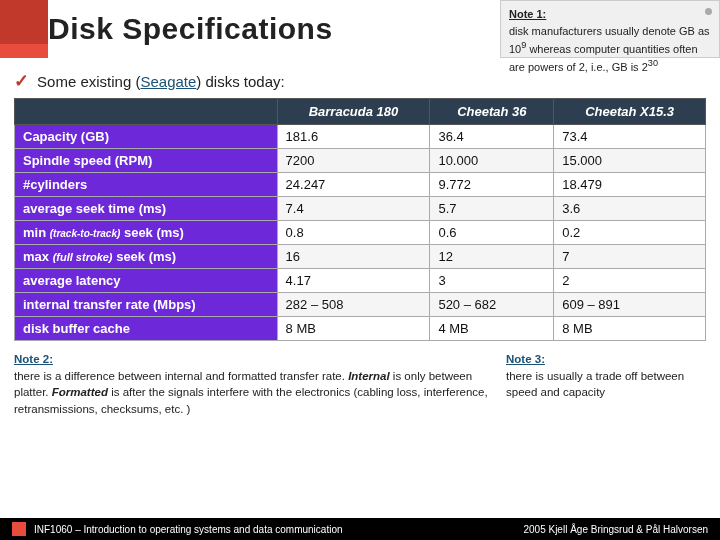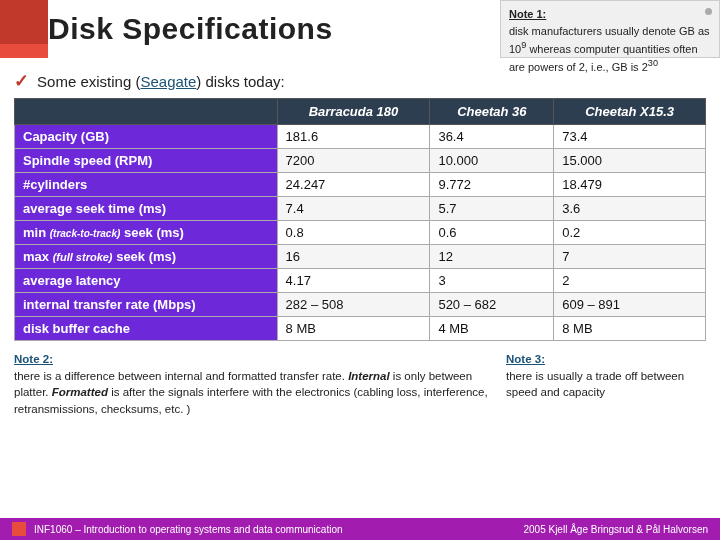--- a/index.html
+++ b/index.html
@@ -180,21 +180,21 @@
       color: #1a5276;
     }
 
     
     .footer-bar {
       position: absolute;
       bottom: 0;
       left: 0;
       right: 0;
       height: 22px;
-      background: #a21caf;
+      background: #000000;
       display: flex;
       align-items: center;
       justify-content: space-between;
       padding: 0 12px;
     }
     .footer-bar .footer-left {
       display: flex;
       align-items: center;
       gap: 8px;
     }

